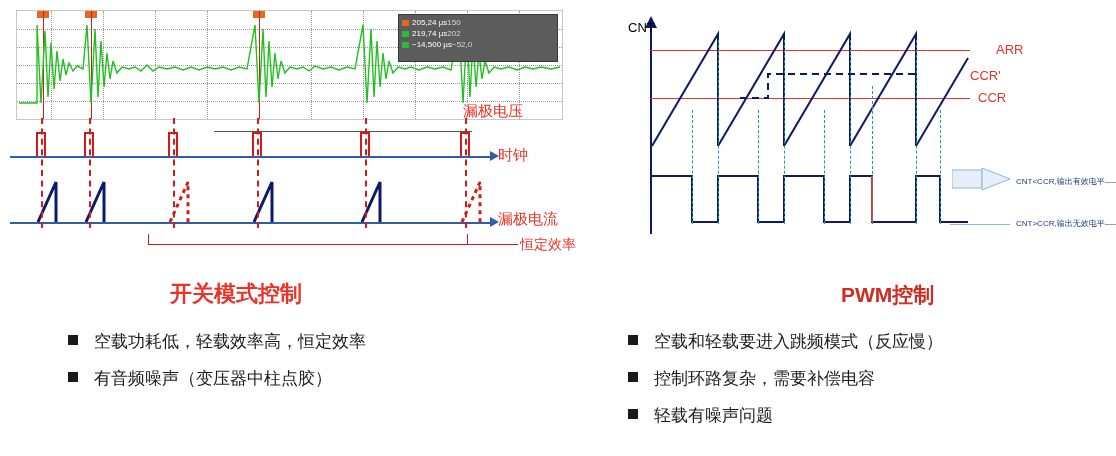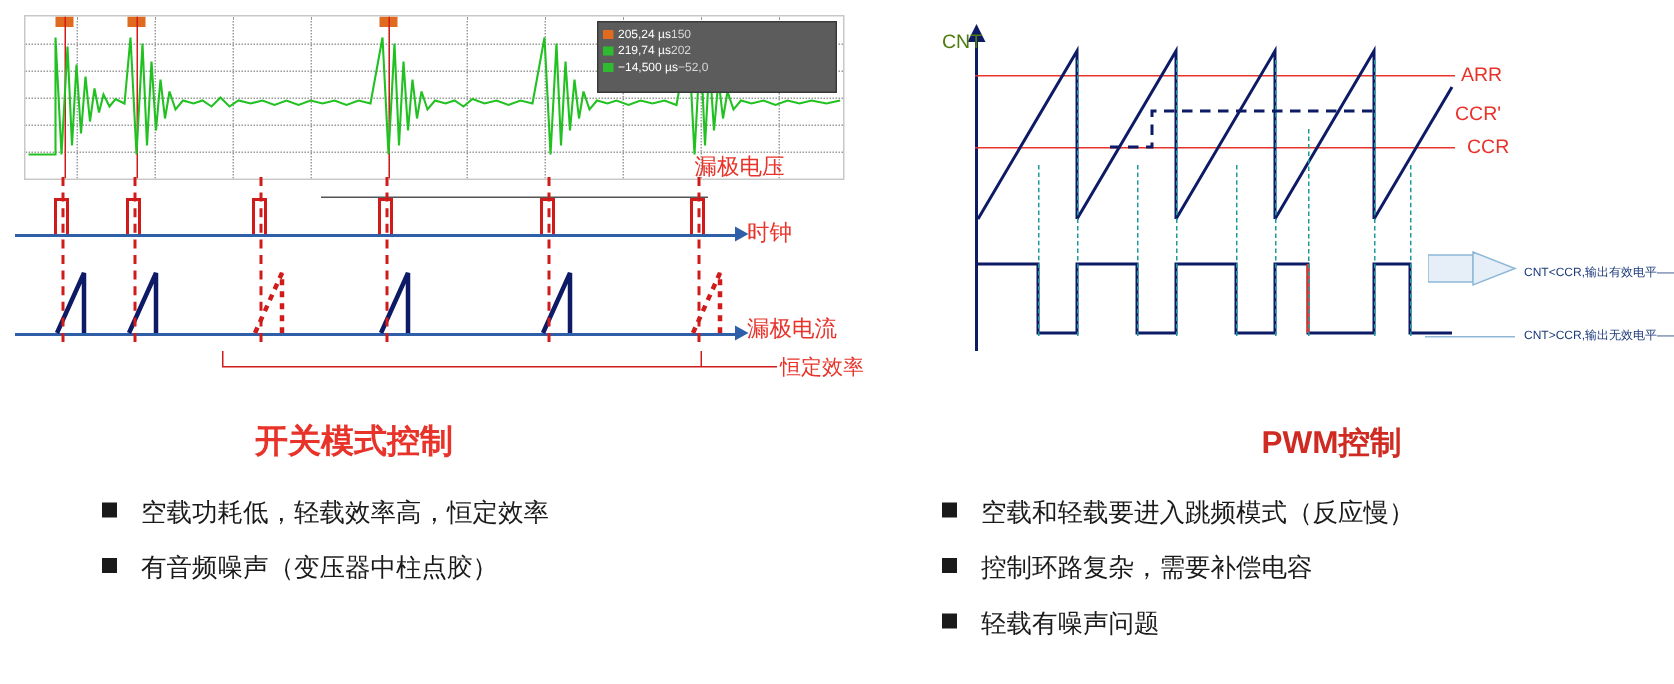--- a/index.html
+++ b/index.html
@@ -31,21 +31,21 @@
 
   .dash-v{position:absolute;width:0;border-left:2px dashed #d11a1a;}
   .span-arrow{position:absolute;height:0;border-top:1px solid #d11a1a;}
   .span-tick{position:absolute;width:0;border-left:1px solid #d11a1a;}
 
   
   #right-panel{left:620px;top:6px;width:490px;height:260px;}
   .pwm-axis{position:absolute;background:#0d1b66;}
   .red-line{position:absolute;height:0;border-top:1.5px solid #e8332a;}
   .red-label{position:absolute;color:#e8332a;font-size:13px;}
-  .cnt-label{position:absolute;color:#4d7c0f;font-size:13px;}
+  .cnt-label{position:absolute;color:#000000;font-size:13px;}
   .teal-dash{position:absolute;width:0;border-left:1.5px dashed #1f9a9a;}
 
   .callout{position:absolute;border:1px solid #8fb8d8;background:#eaf3fb;font-size:7.5px;color:#1b3a7a;padding:2px 4px;box-sizing:border-box;white-space:nowrap;}
 
   
   .section-title{position:absolute;color:#e8332a;font-size:22px;font-weight:bold;white-space:nowrap;}
   .bullets{position:absolute;font-size:17px;color:#1a1a1a;}
   .bullets li{list-style:none;margin:0 0 14px 0;position:relative;padding-left:26px;white-space:nowrap;}
   .bullets ul{margin:0;padding:0;}
   .bullets li .sq{position:absolute;left:0;top:5px;width:10px;height:10px;background:#1a1a1a;}
@@ -144,21 +144,21 @@
 
 <div class="panel" id="right-panel">
 
   <div class="pwm-axis" style="left:30px;top:18px;width:2px;height:210px"></div>
   <svg width="16" height="16" style="position:absolute;left:24px;top:10px">
     <polygon points="7,0 13,12 1,12" fill="#0d1b66"></polygon>
   </svg>
   <div class="cnt-label" style="left:8px;top:14px">CNT</div>
 
   <div class="red-line" style="left:30px;top:44px;width:320px"></div>
-  <div class="red-label" style="left:354px;top:36px">ARR</div>
+  <div class="red-label" style="left:376px;top:36px">ARR</div>
   <div class="red-line" style="left:30px;top:92px;width:320px"></div>
   <div class="red-label" style="left:358px;top:84px">CCR</div>
   <div class="red-label" style="left:350px;top:62px">CCR'</div>
 
   <svg width="400" height="240" viewBox="0 0 400 240" style="position:absolute;left:0;top:0">
 
     <polyline fill="none" stroke="#0d1b66" stroke-width="2" points="32,140 98,28 98,140"></polyline>
     <polyline fill="none" stroke="#0d1b66" stroke-width="2" points="98,140 164,28 164,140"></polyline>
     <polyline fill="none" stroke="#0d1b66" stroke-width="2" points="164,140 230,28 230,140"></polyline>
     <polyline fill="none" stroke="#0d1b66" stroke-width="2" points="230,140 296,28 296,140"></polyline>

